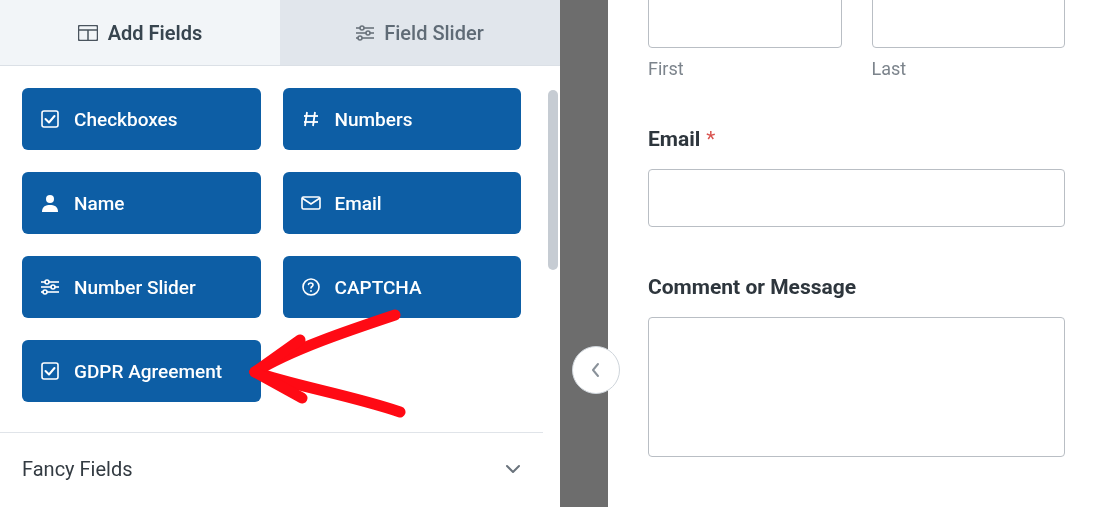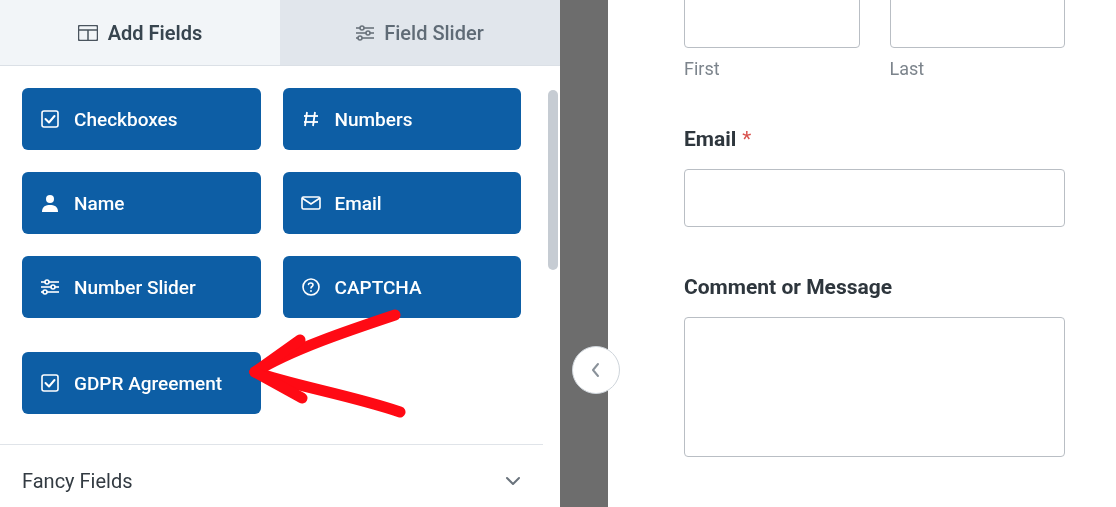--- a/index.html
+++ b/index.html
@@ -69,21 +69,20 @@
     display: flex;
     align-items: center;
     padding: 0 18px;
     gap: 14px;
     font-size: 19px;
     font-weight: 500;
     cursor: pointer;
   }
   .field-btn.span2 {
     grid-column: 1 / span 1;
-    margin-top: 12px;
   }
   .field-icon {
     width: 20px;
     display:flex;
     align-items:center;
     justify-content:center;
   }
   .field-icon svg { display:block; }
   .section-divider {
     border-top: 1px solid #e0e4e9;
@@ -126,21 +125,20 @@
     justify-content:center;
     color:#7a828b;
     cursor:pointer;
   }
   .collapse-handle svg { display:block; }
   
   .preview {
     flex: 1;
     background: #fff;
     padding: 0 51px 0 40px;
-    margin-left: 36px;
   }
   .name-row {
     display: flex;
     gap: 30px;
     margin-top: -8px;
   }
   .name-col { flex:1; }
   .name-input {
     width: 100%;
     height: 56px;

